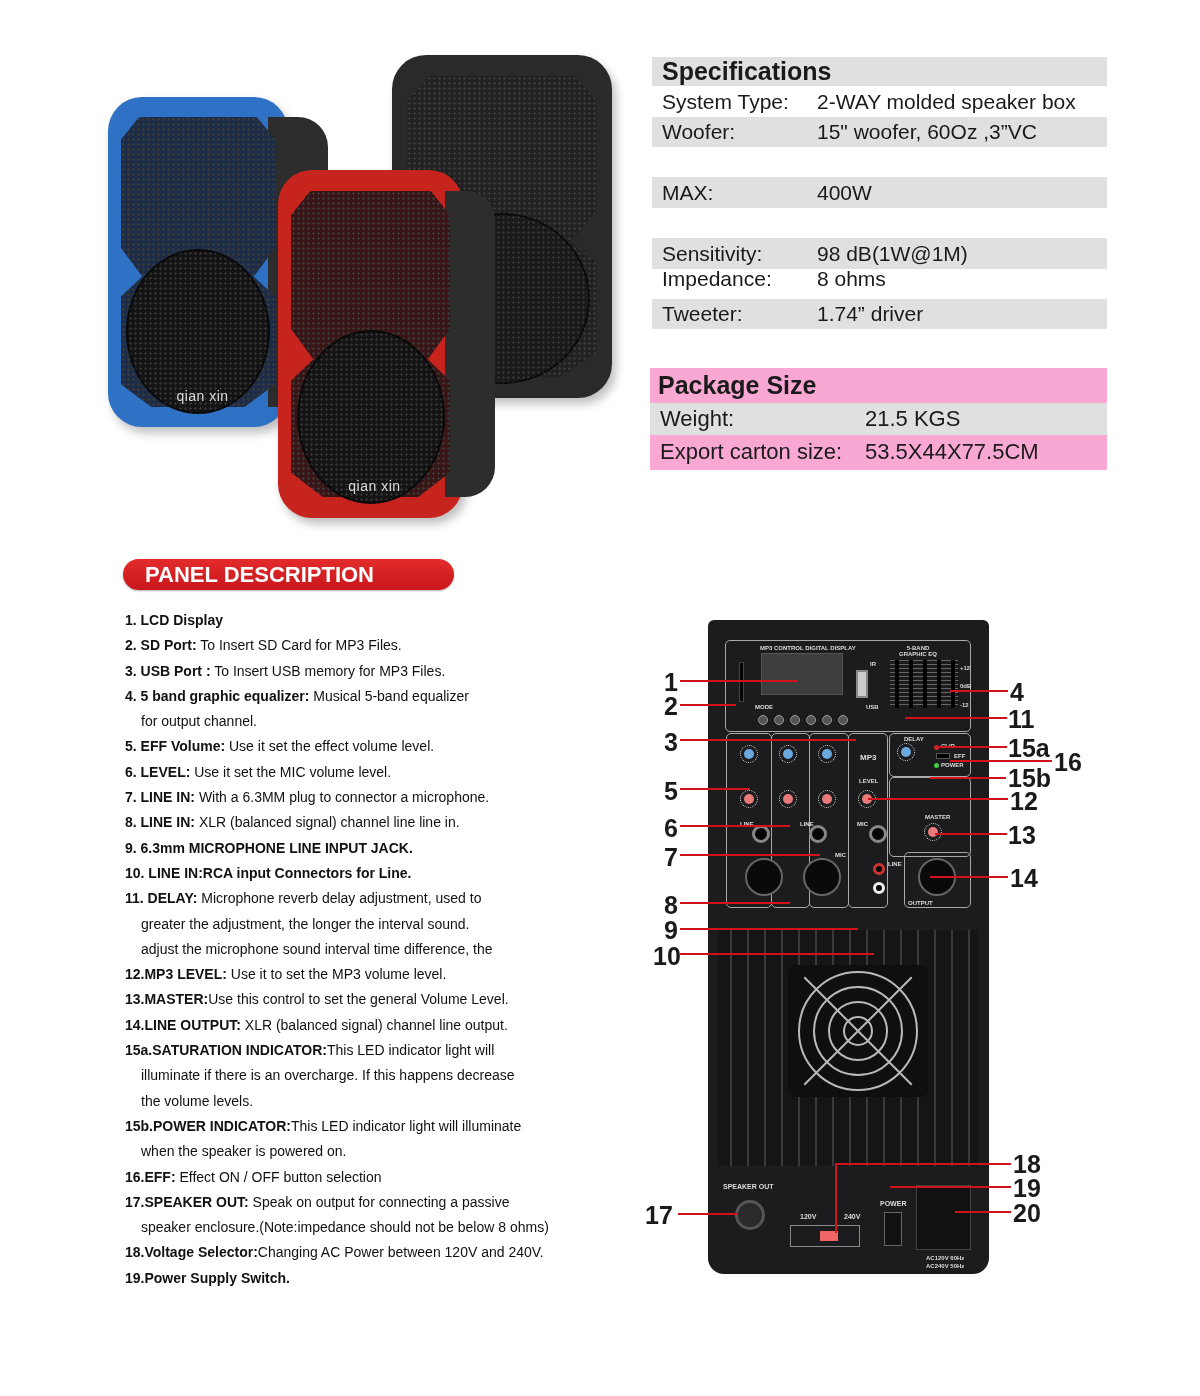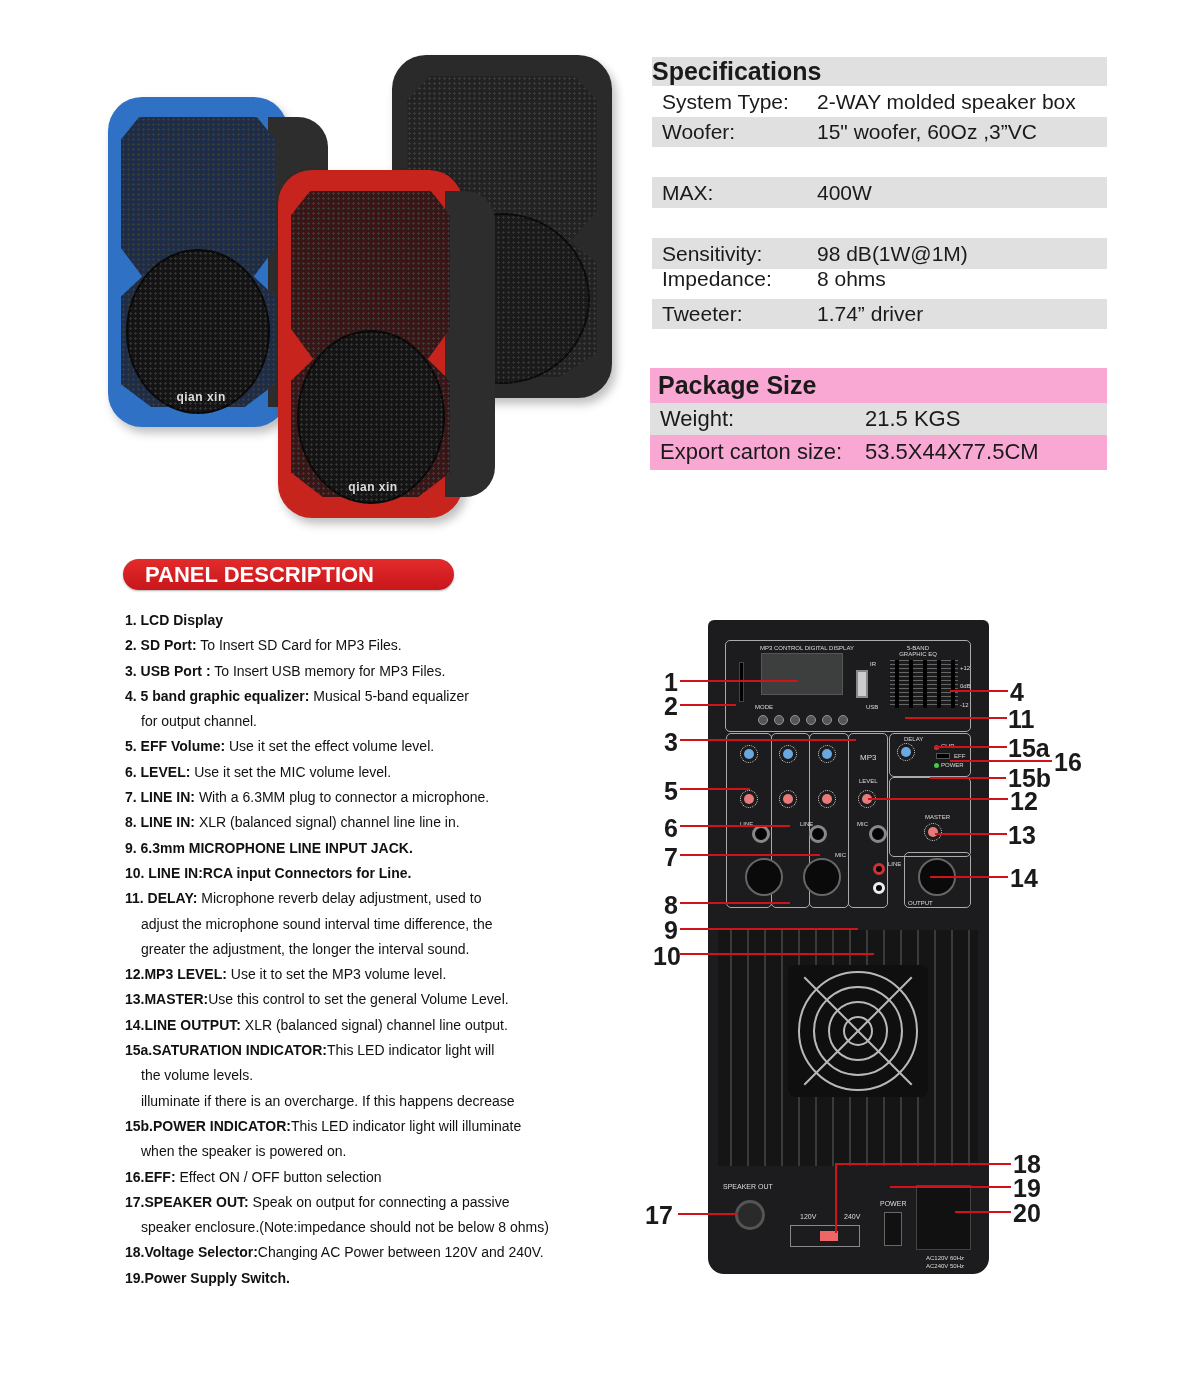--- a/index.html
+++ b/index.html
@@ -5,21 +5,21 @@
   *{box-sizing:border-box;margin:0;padding:0}
   body{width:1200px;height:1396px;background:#fff;font-family:"Liberation Sans",sans-serif;color:#1a1a1a;position:relative;overflow:hidden}
   .abs{position:absolute}
   
   .spk{position:absolute;border-radius:34px;box-shadow:4px 6px 10px rgba(0,0,0,.25)}
   .spk .side{position:absolute;top:6%;right:-40px;width:60px;height:88%;border-radius:0 30px 30px 0;background:#2d2d2d}
   .spk .grille{position:absolute;left:7%;top:6%;width:86%;height:88%;border-radius:22px;
     background-color:#1b1b1b;background-image:radial-gradient(#3a3a3a 1px,transparent 1.3px);background-size:5px 5px;
     clip-path:polygon(12% 0,88% 0,100% 8%,100% 45%,86% 55%,100% 62%,100% 92%,80% 100%,20% 100%,0 92%,0 62%,14% 55%,0 45%,0 8%)}
   .spk .woof{position:absolute;left:10%;top:46%;width:80%;height:50%;border-radius:50%;background-color:#141414;background-image:radial-gradient(#333 1px,transparent 1.4px);background-size:5px 5px;border:2px solid rgba(0,0,0,.6)}
-  .spk .logo{position:absolute;left:38%;bottom:7%;font-size:12px;font-weight:bold;color:#ddd;letter-spacing:.5px}
+  .spk .logo{position:absolute;left:38%;bottom:7%;font-size:14px;font-weight:normal;color:#ddd;letter-spacing:.5px}
   
   .tbl-title{font-weight:bold;color:#1a1a1a}
   .row{position:absolute;left:0;width:100%;display:flex;align-items:center}
   .row.g{background:#e0e0e0}
   .row .k{flex:none}
   
   .red-pill{position:absolute;left:123px;top:559px;width:331px;height:31px;border-radius:16px;background:linear-gradient(#e32b2b,#c8161c);color:#fff;font-weight:bold;font-size:22px;padding-left:22px;line-height:31px;box-shadow:0 1px 2px rgba(0,0,0,.3)}
   .desc{position:absolute;left:125px;font-size:14px;line-height:25.3px;color:#111}
   .desc b{font-weight:bold}
   .desc .cont{padding-left:16px}
@@ -28,21 +28,21 @@
   .plate .heat{position:absolute;left:10px;top:310px;width:260px;height:236px;background:repeating-linear-gradient(90deg,#151515 0 12px,#3a3a3a 12px 14px,#151515 14px 17px)}
   .fan{position:absolute;left:80px;top:345px;width:140px;height:132px;background:#0f0f0f;border-radius:8px}
   .fan .ring{position:absolute;border:2px solid #b9b9b9;border-radius:50%}
   .lbl{position:absolute;font-weight:bold;font-size:25px;color:#1a1a1a;line-height:1}
   .lead{position:absolute;height:2px;background:#d0121b}
   .vlead{position:absolute;width:2px;background:#d0121b}
   .knob{position:absolute;width:18px;height:18px;border-radius:50%;border:1px dotted #ddd}
   .knob i{position:absolute;left:3px;top:3px;width:10px;height:10px;border-radius:50%}
   .jack{position:absolute;border-radius:50%;background:#050505;border:3px solid #888}
   .xlr{position:absolute;width:38px;height:38px;border-radius:50%;background:#0a0a0a;border:2px solid #666}
-  .tiny{position:absolute;font-size:6px;color:#ddd;font-weight:normal}
+  .tiny{position:absolute;font-size:6px;color:#ddd;font-weight:bold}
   .frame{position:absolute;border:1.5px solid #aaa;border-radius:5px}
 </style>
 </head>
 <body>
 
 <div>
   <div class="spk" style="left:392px;top:55px;width:220px;height:343px;background:#2a2a2a">
     <div class="grille" style="background-color:#222"></div>
     <div class="woof" style="background-color:#1a1a1a"></div>
   </div>
@@ -55,21 +55,21 @@
   <div class="spk" style="left:278px;top:170px;width:185px;height:348px;background:#c8241e">
     <div class="side" style="right:-32px;width:50px"></div>
     <div class="grille" style="background-color:#3a1515"></div>
     <div class="woof"></div>
     <div class="logo">qian xin</div>
   </div>
 </div>
 
 <div class="abs" style="left:652px;top:57px;width:455px;height:275px">
   <div class="row g" style="top:0;height:29px;font-size:25px">
-    <span class="tbl-title" style="">Specifications</span>
+    <span class="tbl-title" style="padding-left:10px">Specifications</span>
   </div>
   <div class="row" style="top:30px;height:30px;font-size:21px">
       <span class="k" style="width:165px;padding-left:10px">System Type:</span>
       <span>2-WAY molded speaker box</span>
     </div>
   <div class="row g" style="top:60px;height:30px;font-size:21px">
       <span class="k" style="width:165px;padding-left:10px">Woofer:</span>
       <span>15" woofer, 60Oz ,3”VC</span>
     </div>
   <div class="row g" style="top:120px;height:31px;font-size:21px">
@@ -112,28 +112,28 @@
   <div><b>3. USB Port :</b><span> To Insert USB memory for MP3 Files.</span></div>
   <div><b>4. 5 band graphic equalizer:</b><span> Musical 5-band equalizer</span></div>
   <div class="cont">for output channel.</div>
   <div><b>5. EFF Volume:</b><span> Use it set the effect volume level.</span></div>
   <div><b>6. LEVEL:</b><span> Use it set the MIC volume level.</span></div>
   <div><b>7. LINE IN:</b><span> With a 6.3MM plug to connector a microphone.</span></div>
   <div><b>8. LINE IN:</b><span> XLR (balanced signal) channel line line in.</span></div>
   <div><b>9. 6.3mm MICROPHONE LINE INPUT JACK.</b><span></span></div>
   <div><b>10. LINE IN:RCA input Connectors for Line.</b><span></span></div>
   <div><b>11. DELAY:</b><span> Microphone reverb delay adjustment, used to</span></div>
+  <div class="cont">greater the adjustment, the longer the interval sound.</div>
   <div class="cont">adjust the microphone sound interval time difference, the</div>
-  <div class="cont">greater the adjustment, the longer the interval sound.</div>
   <div><b>12.MP3 LEVEL:</b><span> Use it to set the MP3 volume level.</span></div>
   <div><b>13.MASTER:</b><span>Use this control to set the general Volume Level.</span></div>
   <div><b>14.LINE OUTPUT:</b><span> XLR (balanced signal) channel line output.</span></div>
   <div><b>15a.SATURATION INDICATOR:</b><span>This LED indicator light will</span></div>
+  <div class="cont">illuminate if there is an overcharge. If this happens decrease</div>
   <div class="cont">the volume levels.</div>
-  <div class="cont">illuminate if there is an overcharge. If this happens decrease</div>
   <div><b>15b.POWER INDICATOR:</b><span>This LED indicator light will illuminate</span></div>
   <div class="cont">when the speaker is powered on.</div>
   <div><b>16.EFF:</b><span> Effect ON / OFF button selection</span></div>
   <div><b>17.SPEAKER OUT:</b><span> Speak on output for connecting a passive</span></div>
   <div class="cont">speaker enclosure.(Note:impedance should not be below 8 ohms)</div>
   <div><b>18.Voltage Selector:</b><span>Changing AC Power between 120V and 240V.</span></div>
   <div><b>19.Power Supply Switch.</b><span></span></div>
 </div>
 
 <div class="plate">

